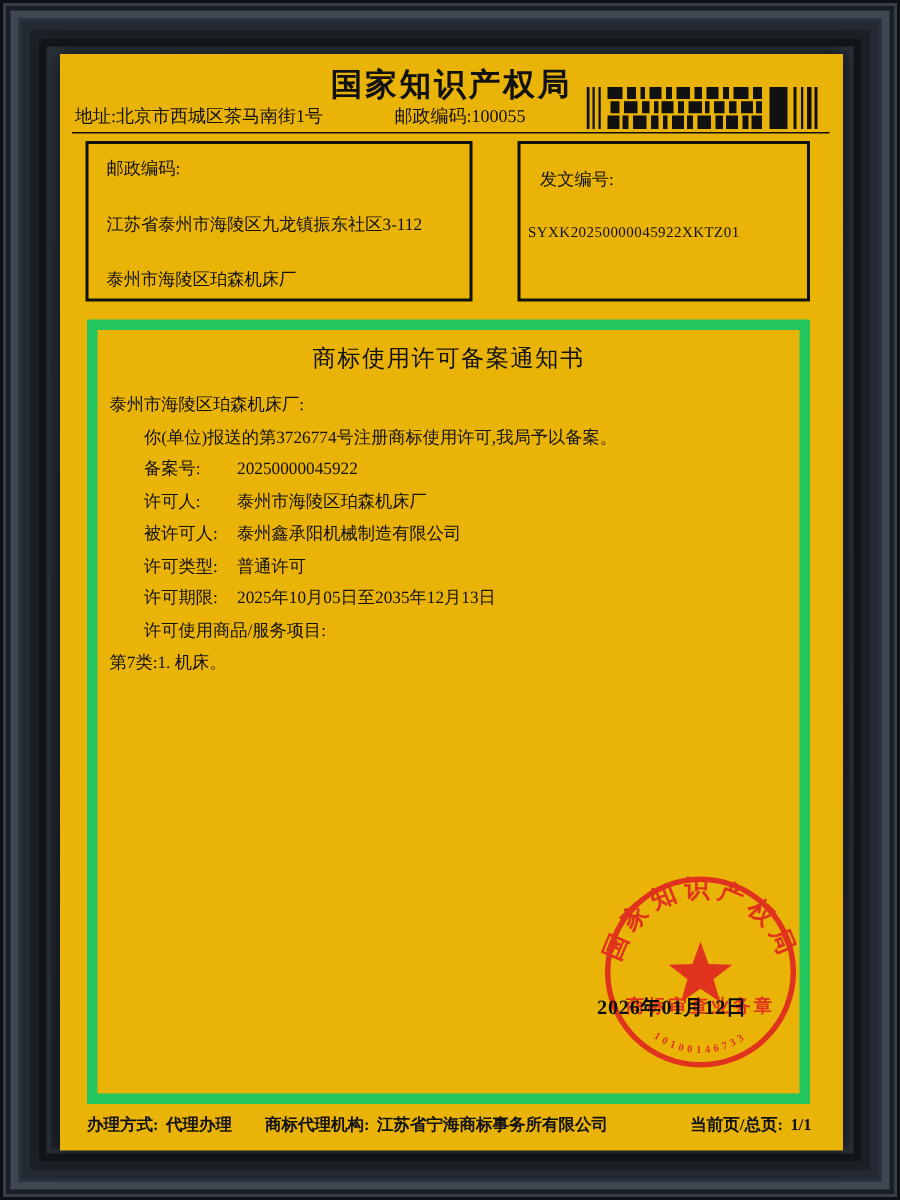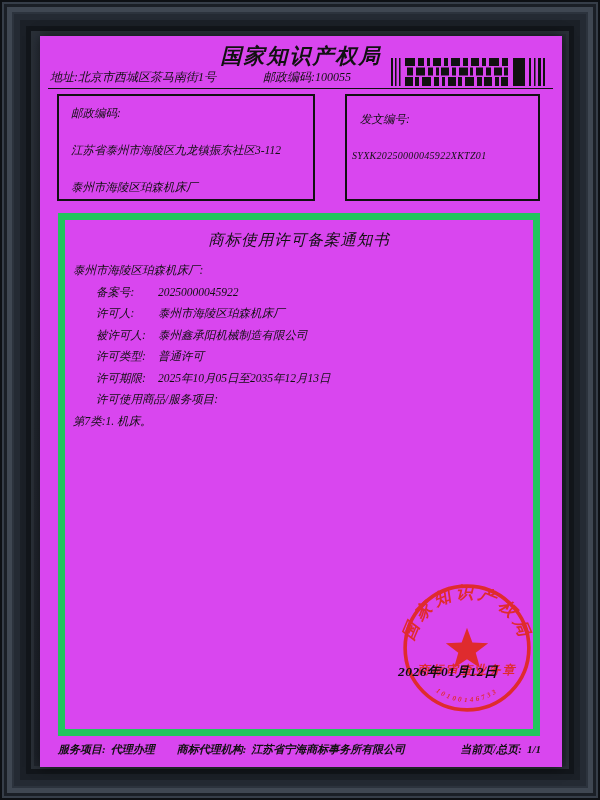--- a/index.html
+++ b/index.html
@@ -18,23 +18,22 @@
       inset 0 0 0 14px #2c333d,
       inset 0 0 0 20px #242a33,
       inset 0 0 0 26px #1b2027,
       inset 0 0 0 31px #12161b,
       inset 0 0 0 34px #2a3038;
   }
 
   
   .paper {
     position:absolute; left:40px; top:36px; right:38px; bottom:33px;
-    background:#d946ef;
+    background:#eab308;
     box-shadow:0 0 12px rgba(0,0,0,.6);
-    font-style:italic;
   }
 
   .doc-title {
     position:absolute; top:6px; left:0; right:0;
     text-align:center; font-size:21px; font-weight:bold; letter-spacing:2px;
   }
   .addr-row { position:absolute; top:20px; left:0; right:0; height:32px; font-size:12px; }
   .addr-row .addr   { position:absolute; left:10px;  bottom:2px; }
   .addr-row .postal { position:absolute; left:223px; bottom:2px; }
   .barcode { position:absolute; right:16px; top:2px; }
@@ -150,20 +149,21 @@
   </div>
 
   <div class="dispatch-box">
     <p class="lbl">发文编号:</p>
     <p class="num">SYXK20250000045922XKTZ01</p>
   </div>
 
   <div class="main-box">
     <div class="notice-title">商标使用许可备案通知书</div>
     <p class="salutation">泰州市海陵区珀森机床厂:</p>
+    <p class="indent">你(单位)报送的第3726774号注册商标使用许可,我局予以备案。</p>
 
     <div class="field-row">
       <span class="fl">备案号:</span>
       <span>20250000045922</span>
     </div>
     <div class="field-row">
       <span class="fl">许可人:</span>
       <span>泰州市海陵区珀森机床厂</span>
     </div>
     <div class="field-row">
@@ -196,21 +196,21 @@
     <text x="70" y="96" text-anchor="middle" font-size="12" font-weight="bold" fill="#e02a20" letter-spacing="2">商标审查业务章</text>
     <text font-size="7" font-weight="bold" fill="#e02a20" letter-spacing="2.5">
       <textPath href="#sealArcBot" startOffset="50%" text-anchor="middle">10100146733</textPath>
     </text>
   </svg>
 
   <div class="seal-date">2026年01月12日</div>
 
   <div class="footer-row">
     <span class="item1">
-      <span>服务项目:</span><span class="val">代理办理</span>
+      <span>办理方式:</span><span class="val">代理办理</span>
     </span>
     <span class="item2">
       <span>商标代理机构:</span><span class="val">江苏省宁海商标事务所有限公司</span>
     </span>
     <span class="pages">
       <span>当前页/总页:</span><span class="val">1/1</span>
     </span>
   </div>
 
 </div>

